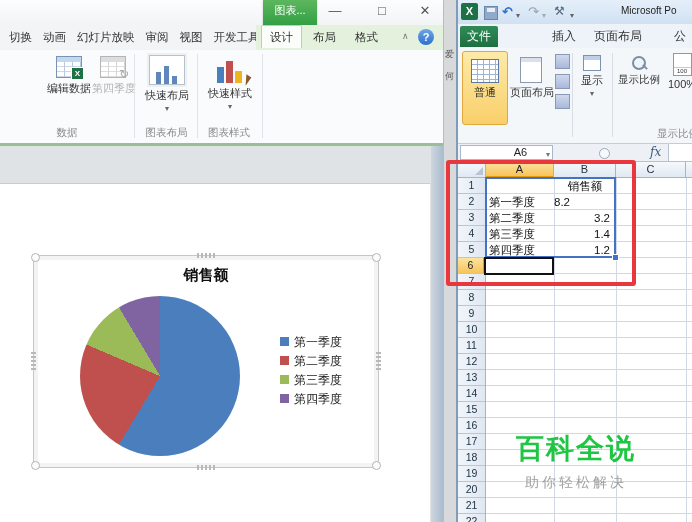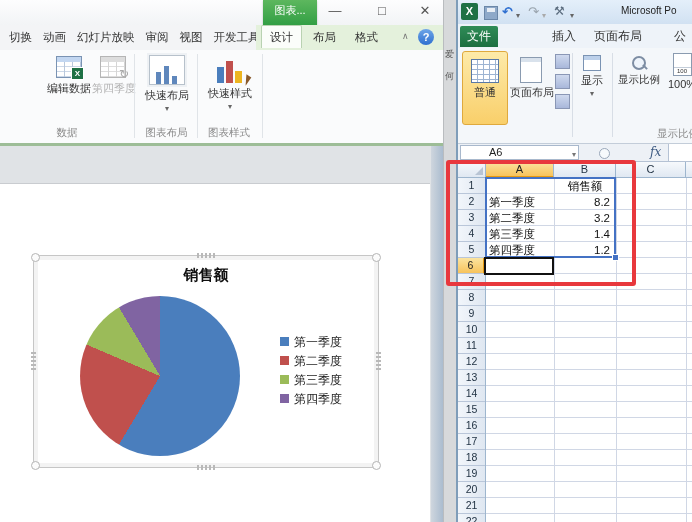--- a/index.html
+++ b/index.html
@@ -106,22 +106,22 @@
     background-image:linear-gradient(#bcd0ea 0 4px,transparent 4px);}
   .ico-mag{position:relative;width:15px;height:15px;margin:5px auto 0;}
   .ico-mag .lens{position:absolute;left:0;top:0;width:10px;height:10px;border:2px solid #7d8da3;border-radius:50%;background:#eef4fb;}
   .ico-mag .stem{position:absolute;left:10px;top:10px;width:6px;height:2px;background:#7d8da3;transform:rotate(45deg);}
   .ico-100{position:relative;width:17px;height:21px;margin:2px auto 0;background:#fff;border:1px solid #8a9bb0;}
   .ico-100 span{position:absolute;left:0;bottom:1px;width:100%;font-size:6px;color:#333;text-align:center;border-top:1px solid #c3cdd9;}
   .xl-grouplbl{top:79px;font-size:10.5px;color:#8a8a8a;text-align:center;white-space:nowrap;}
   .xl-vsep{top:5px;width:1px;height:84px;background:#d8dee6;}
   
   .xl-formula{left:0;top:144px;width:236px;height:18px;background:#edf1f6;border-bottom:1px solid #b5c2d4;box-sizing:border-box;}
-  .namebox{left:2px;top:1px;width:119px;height:15px;background:#fff;border:1px solid #a8b8cc;box-sizing:border-box;
-    font-size:11px;color:#222;line-height:13px;padding-left:28px;}
+  .namebox{left:2px;top:1px;width:93px;height:15px;background:#fff;border:1px solid #a8b8cc;box-sizing:border-box;
+    font-size:11px;color:#222;line-height:13px;padding-left:28px;text-align:center;}
   .namebox .dd{position:absolute;right:2px;top:2px;font-size:8px;color:#777;}
   .fb-circle{left:141px;top:4px;width:9px;height:9px;border:1px solid #9aa8ba;border-radius:50%;background:#f7fafc;}
   .fb-fx{left:192px;top:1px;font-family:"DejaVu Serif","Liberation Serif",serif;font-style:italic;font-size:12px;color:#3d5a82;}
   .fb-input{left:210px;top:0;width:26px;height:17px;background:#fff;border-left:1px solid #b5c2d4;}
   
   .xl-sheet{left:0;top:162px;width:236px;height:360px;background:#fff;overflow:hidden;}
   .colheaders{left:0;top:0;width:236px;height:16px;}
   .colhead{top:0;height:16px;background:linear-gradient(#f6f9fc,#e0e8f2);border-right:1px solid #9eb6ce;
     border-bottom:1px solid #9eb6ce;box-sizing:border-box;font-size:11px;color:#234;text-align:center;line-height:15px;}
   .colhead.sel{background:linear-gradient(#fbe4a0,#f7c35c);border-bottom:2px solid #e79a10;color:#222;}
@@ -348,34 +348,36 @@
         </div>
 
       <div class="abs sheetbody">
         <div class="abs vline" style="left:68px;"></div>
         <div class="abs vline" style="left:130px;"></div>
         <div class="abs vline" style="left:200px;"></div>
 
         <div id="cells">
             <div class="abs cell" style="left: 68px; top: 0px; width: 62px; text-align: center;">销售额</div>
             <div class="abs cell" style="left: 3px; top: 16px; width: 65px; text-align: left;">第一季度</div>
-            <div class="abs cell" style="left: 68px; top: 16px; width: 56px; text-align: right;">8.2</div>
+            <div class="abs cell" style="left: 68px; top: 16px; width: 56px; ">8.2</div>
             <div class="abs cell" style="left: 3px; top: 32px; width: 65px; text-align: left;">第二季度</div>
             <div class="abs cell" style="left: 68px; top: 32px; width: 56px; text-align: right;">3.2</div>
             <div class="abs cell" style="left: 3px; top: 48px; width: 65px; text-align: left;">第三季度</div>
             <div class="abs cell" style="left: 68px; top: 48px; width: 56px; text-align: right;">1.4</div>
             <div class="abs cell" style="left: 3px; top: 64px; width: 65px; text-align: left;">第四季度</div>
             <div class="abs cell" style="left: 68px; top: 64px; width: 56px; text-align: right;">1.2</div>
           </div>
 
         <div class="abs range-border"></div>
         <div class="abs range-handle"></div>
         <div class="abs sel-cell"></div>
 
 
         <div class="abs watermark">
+          <div class="wm1" id="wm1" style="color: rgb(31, 198, 66);">百科全说</div>
+          <div class="wm2" id="wm2" style="color: rgb(160, 160, 160);">助你轻松解决</div>
         </div>
       </div>
     </div>
   </div>
 
   <div id="red-rect" class="abs" style="border-color: rgb(232, 56, 61);"></div>
 </div>
 
 </body></html>

